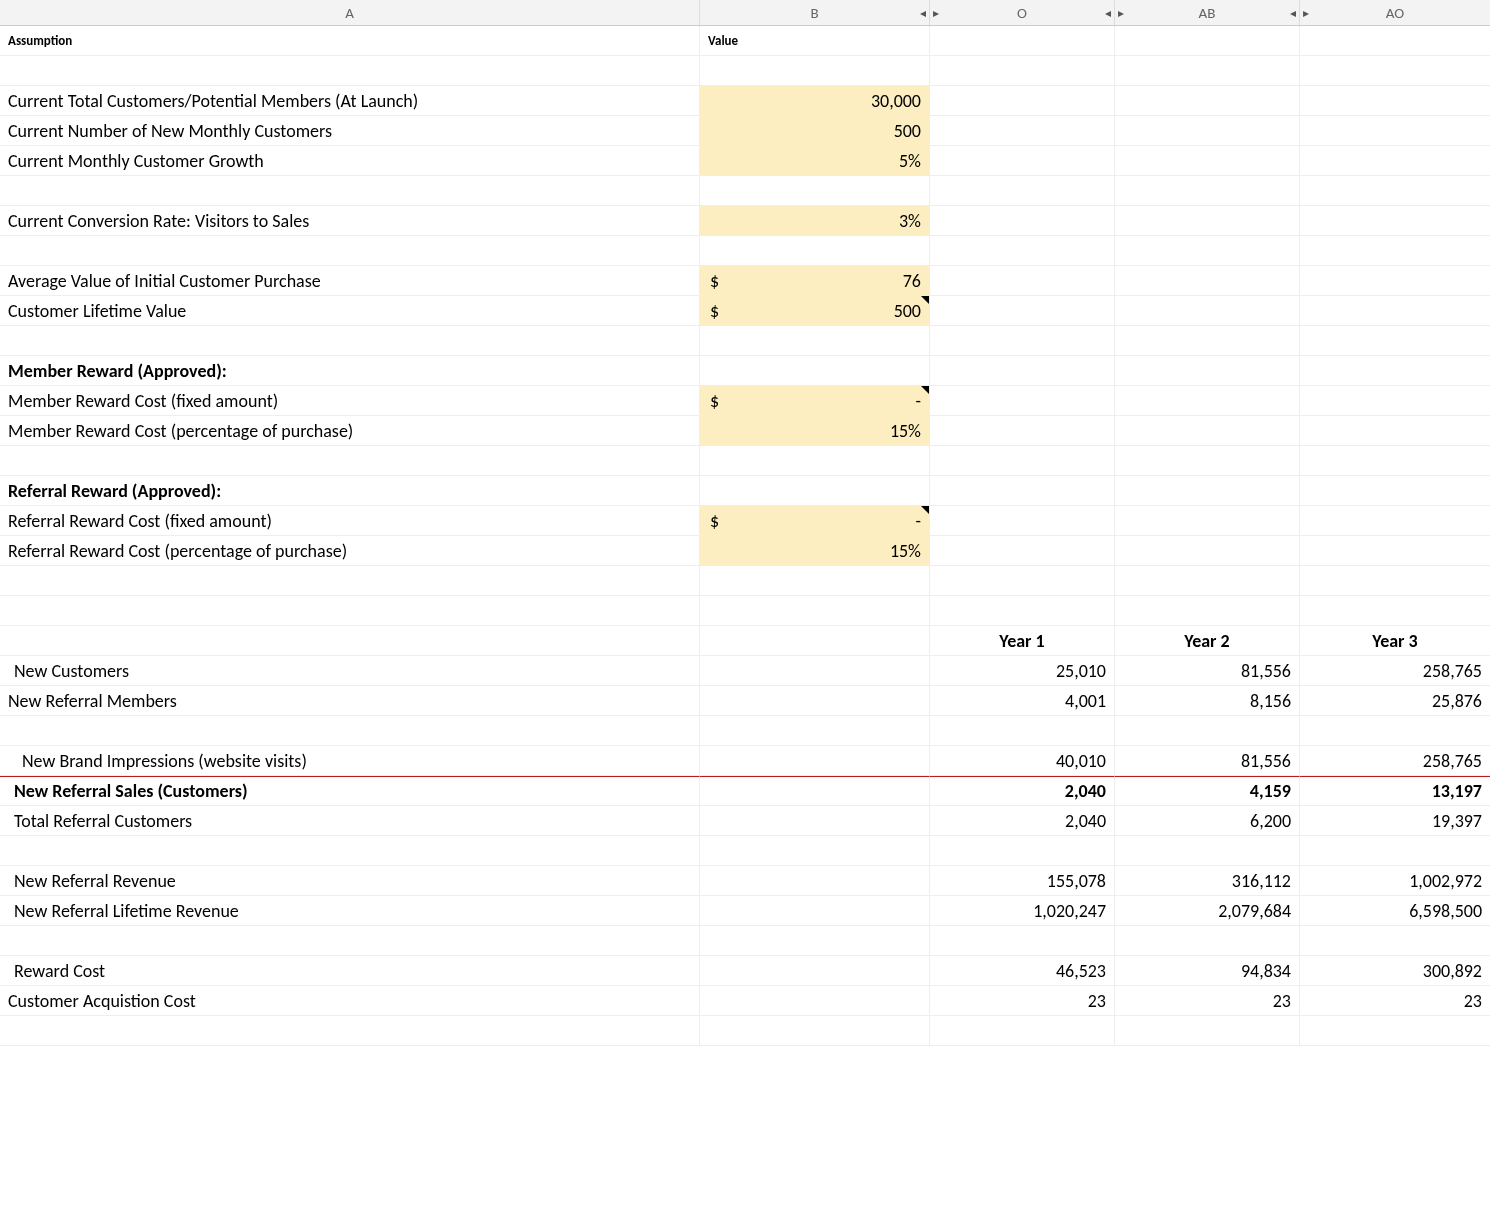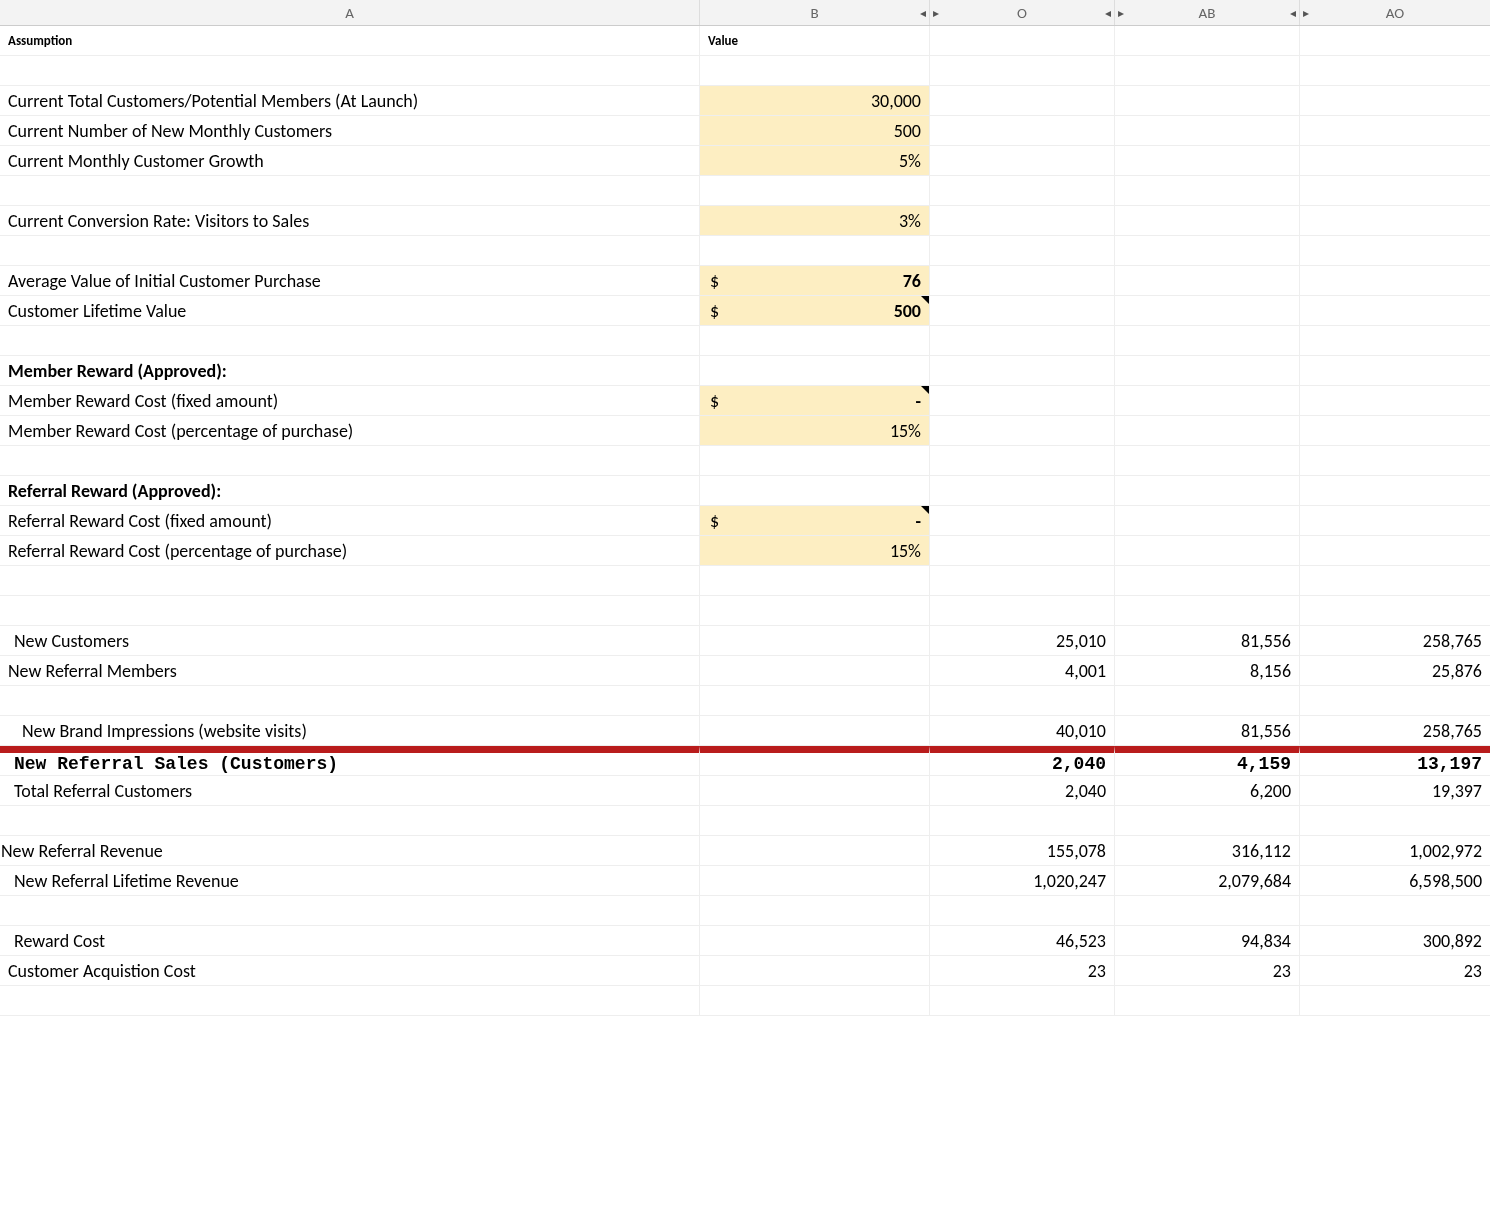--- a/index.html
+++ b/index.html
@@ -65,35 +65,35 @@
   .cell.ao { width: 190px; border-right: none; }
   .bold { font-weight: bold; }
   .right { justify-content: flex-end; }
   .hl { background: #fdeec2; }
   .money {
     display: flex;
     justify-content: space-between;
     width: 100%;
   }
   .money .sym { padding-left: 2px; }
-  .money .val { text-align: right; font-weight: bold; }
+  .money .val { text-align: right; }
   .note-mark {
     position: relative;
   }
   .note-mark::after {
     content: "";
     position: absolute;
     top: 0;
     right: 0;
     width: 0;
     height: 0;
     border-top: 8px solid #000;
     border-left: 8px solid transparent;
   }
-  .underline-top .cell { border-top: 7px solid #b91c1c; font-family: Liberation Mono, monospace; }
+  .underline-top .cell { border-top: 1px solid #b91c1c; }
   .row.header-row .cell { font-weight: bold; font-size: 13px; }
 </style>
 </head>
 <body>
 
 <div class="sheet">
 
   <div class="col-headers">
     <div class="ch a">
         <span>A</span>
@@ -331,20 +331,33 @@
   </div>
 
   <div class="row">
     <div class="cell a"></div>
     <div class="cell b"></div>
     <div class="cell o"></div>
     <div class="cell ab"></div>
     <div class="cell ao"></div>
   </div>
 
+  <div class="row">
+    <div class="cell a"></div>
+    <div class="cell b"></div>
+    <div class="cell o bold" style="justify-content:center">
+        <span>Year 1</span>
+      </div>
+    <div class="cell ab bold" style="justify-content:center">
+        <span>Year 2</span>
+      </div>
+    <div class="cell ao bold" style="justify-content:center">
+        <span>Year 3</span>
+      </div>
+  </div>
 
   <div class="row">
     <div class="cell a" style="padding-left:14px">
         <span>New Customers</span>
       </div>
     <div class="cell b"></div>
     <div class="cell o right">
         <span>25,010</span>
       </div>
     <div class="cell ab right">
@@ -429,21 +442,21 @@
 
   <div class="row">
     <div class="cell a"></div>
     <div class="cell b"></div>
     <div class="cell o"></div>
     <div class="cell ab"></div>
     <div class="cell ao"></div>
   </div>
 
   <div class="row">
-    <div class="cell a" style="padding-left:1px">
+    <div class="cell a" style="padding-left:14px">
         <span>New Referral Revenue</span>
       </div>
     <div class="cell b"></div>
     <div class="cell o right">
         <span>155,078</span>
       </div>
     <div class="cell ab right">
         <span>316,112</span>
       </div>
     <div class="cell ao right">

